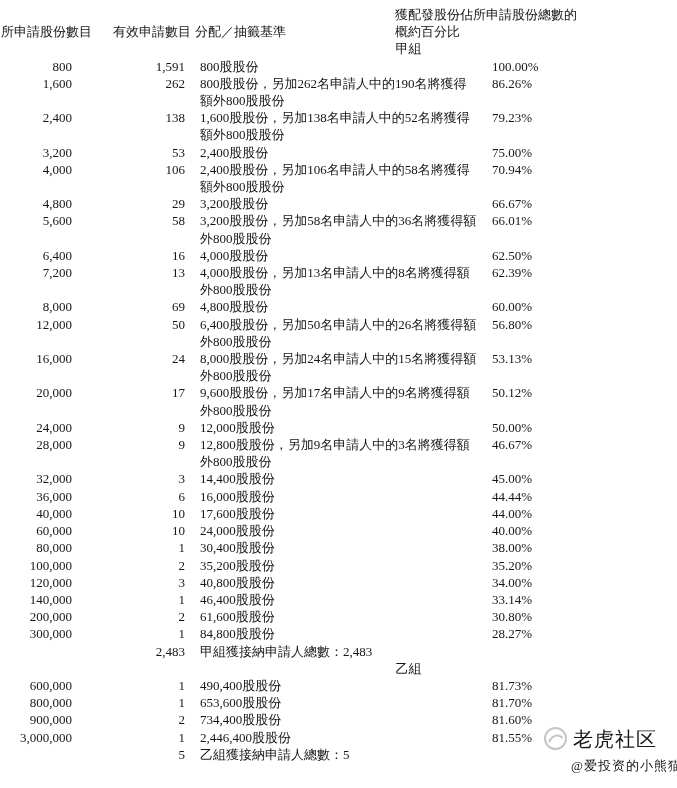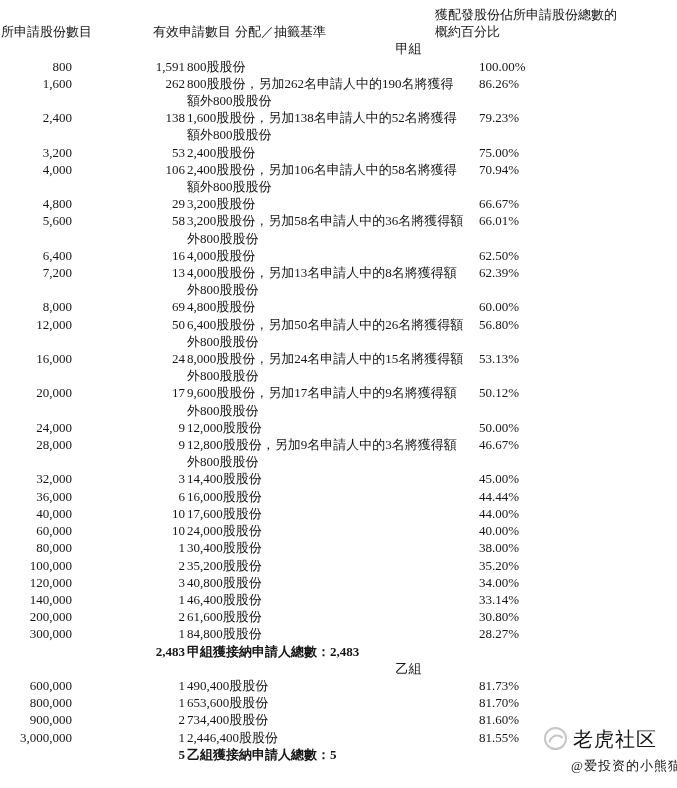--- a/index.html
+++ b/index.html
@@ -5,30 +5,30 @@
   html,body { margin:0; padding:0; background:#ffffff; }
   .page {
     position:relative; width:677px; height:788px; background:#ffffff;
     font-family:"Liberation Serif","DejaVu Serif",serif;
     font-size:13px; line-height:17.2px; color:#161616;
     overflow:hidden; box-sizing:border-box; padding-top:6px;
   }
   .content { position:relative; z-index:1; }
   .hdr { display:flex; align-items:flex-end; padding-right:29px; }
   .h1 { width:113px; padding-left:1px; box-sizing:border-box; white-space:nowrap; }
-  .h2 { width:82px; white-space:nowrap;margin-left:40px; }
+  .h2 { width:82px; white-space:nowrap; }
   .h3 { width:200px; white-space:nowrap; }
   .h4 { flex:1; text-align:left; }
   .grp { margin-left:190px; width:437px; text-align:center; }
   .row { display:flex; align-items:flex-start; padding-right:26px; }
   .c1 { width:72px;  text-align:right; white-space:nowrap; }
   .c2 { width:103px; text-align:right; white-space:nowrap;margin-left:10px; }
-  .c3 { width:292px; margin-left:2px; white-space:pre-wrap; }
+  .c3 { width:292px; margin-left:15px; white-space:pre-wrap; }
   .c4 { flex:1; text-align:left; white-space:nowrap; }
-  .total .c2, .total .c3 { font-weight:bold; }
+  .total .c2, .total .c3 { font-weight:normal; }
   .watermark { position:absolute; left:543px; top:726px; z-index:0; }
   .wm1 { display:flex; align-items:center; gap:5px; font-size:20px; letter-spacing:1px; white-space:nowrap; }
   .wm2 { font-size:13px; margin-left:28px; margin-top:4px; letter-spacing:1px; white-space:nowrap; }
 </style>
 </head>
 <body>
 
 <div class="page">
 
   <div class="watermark">

